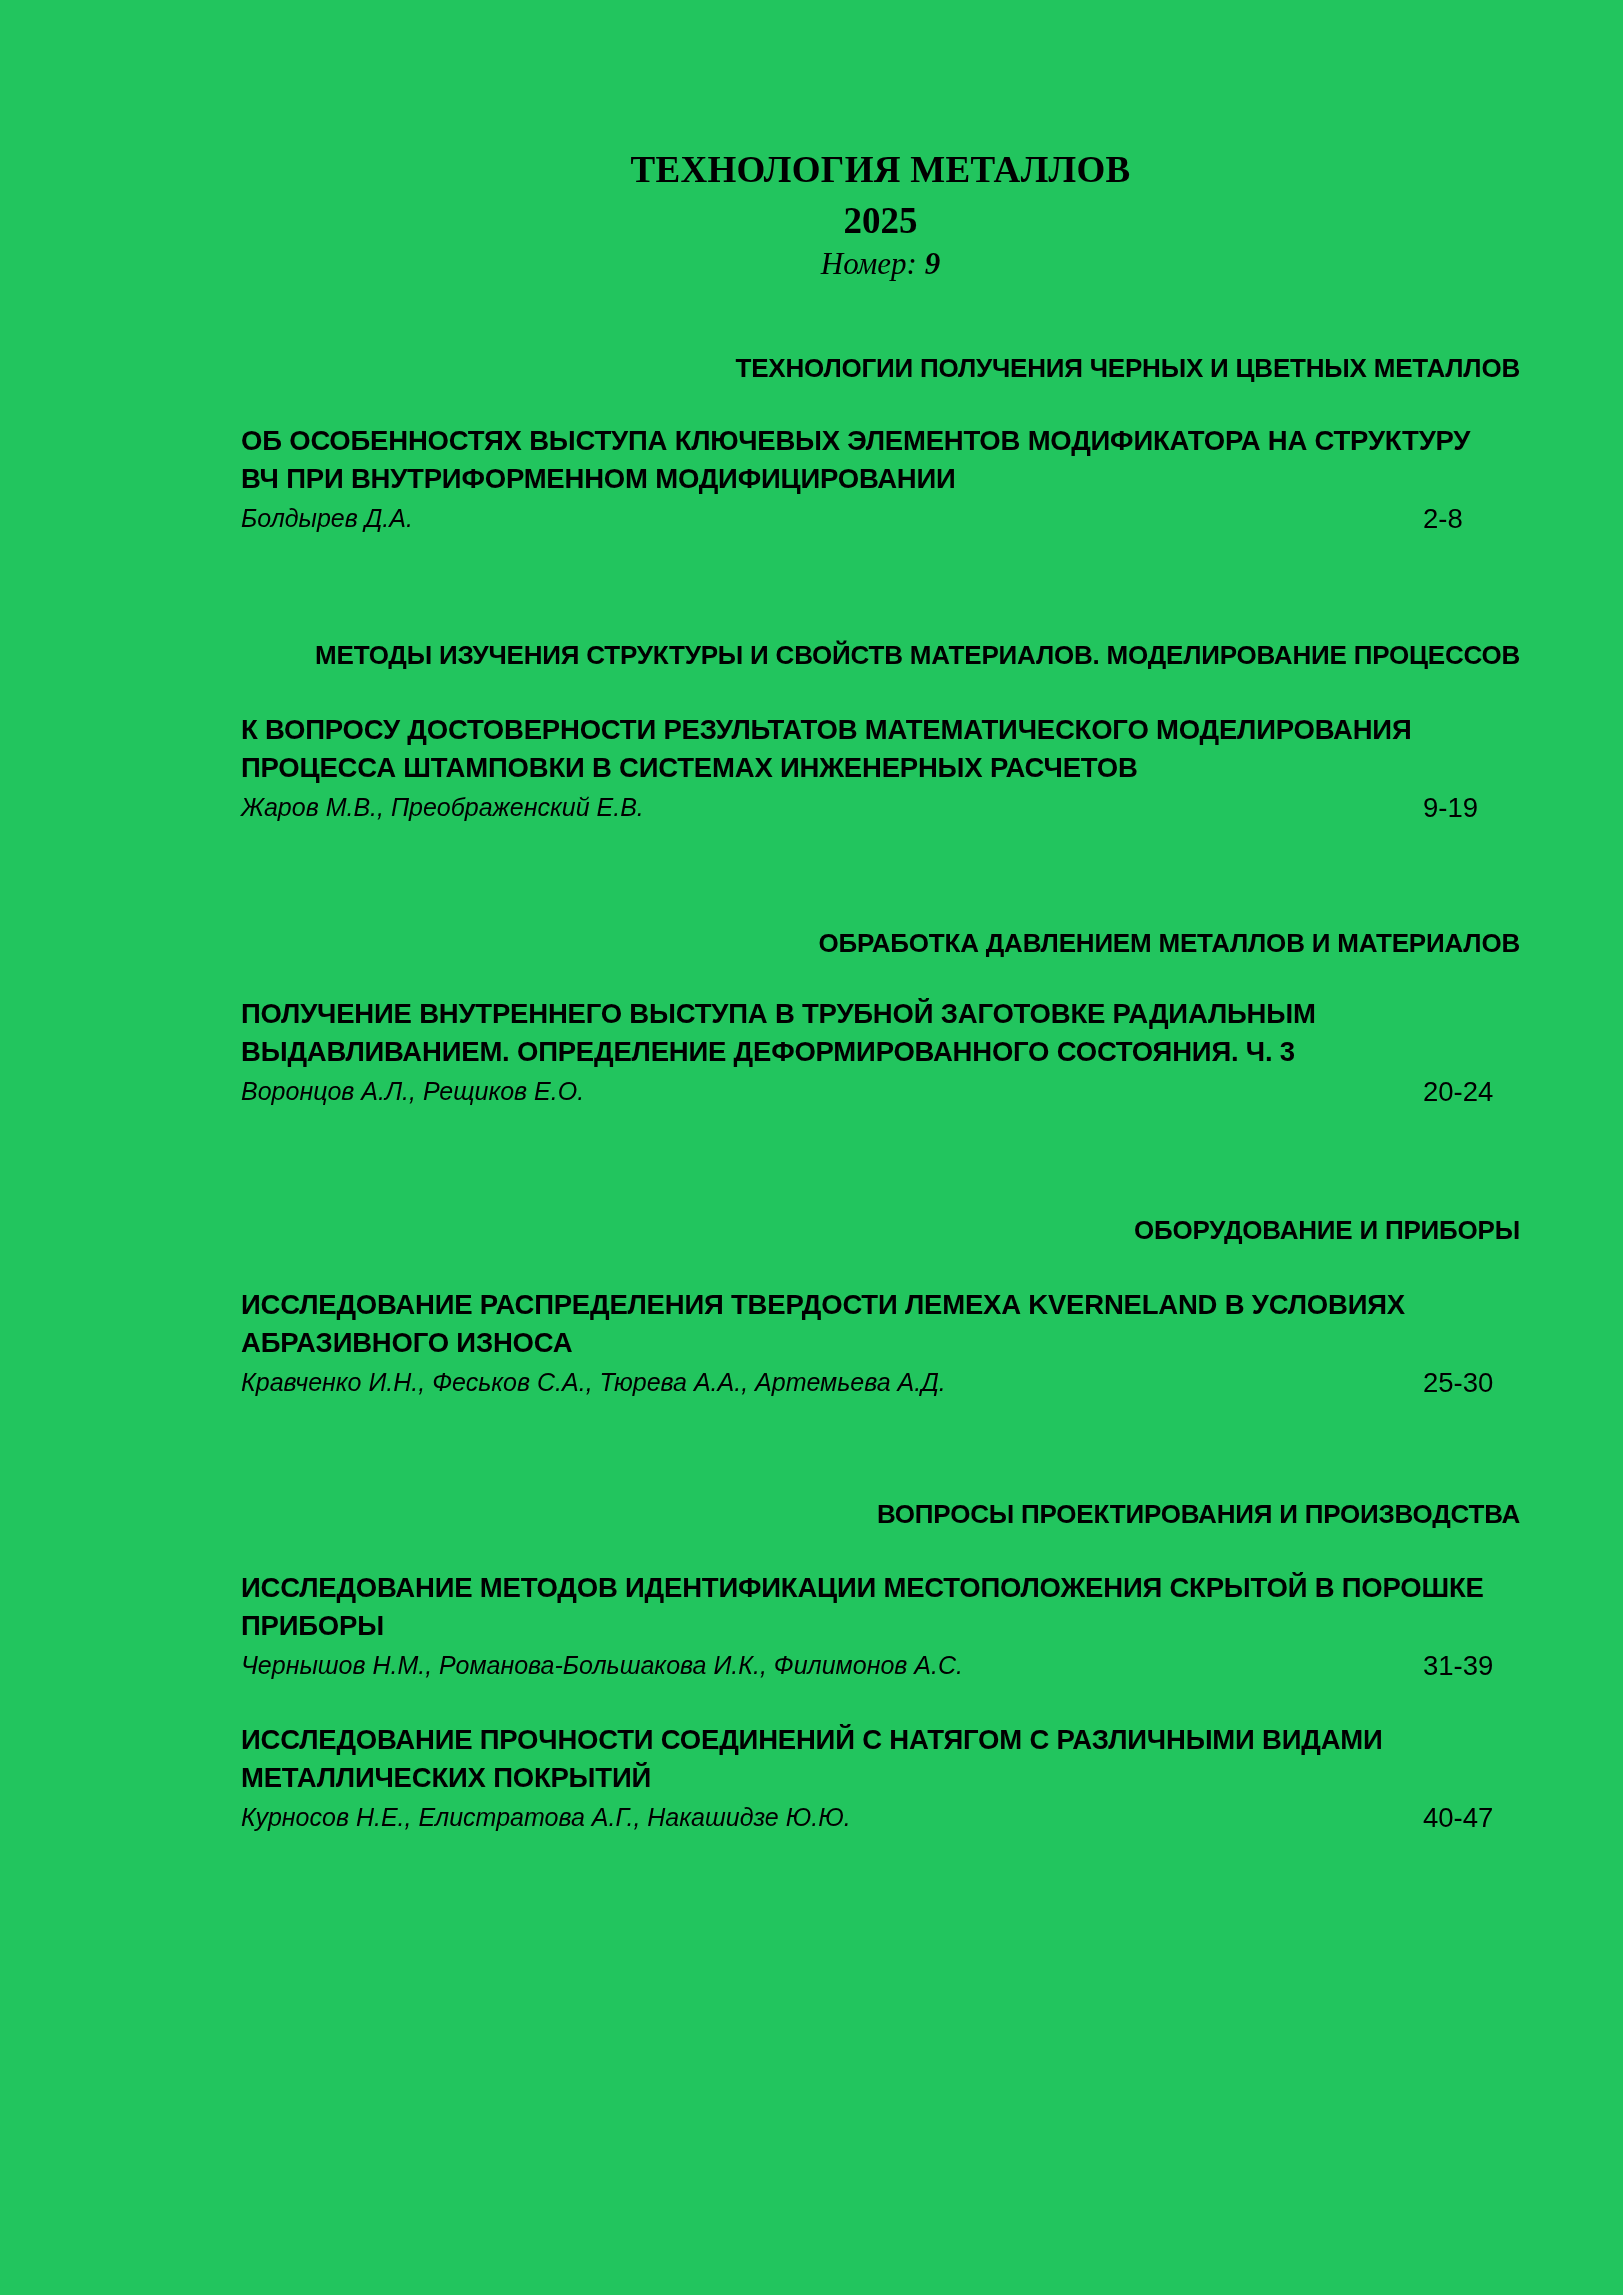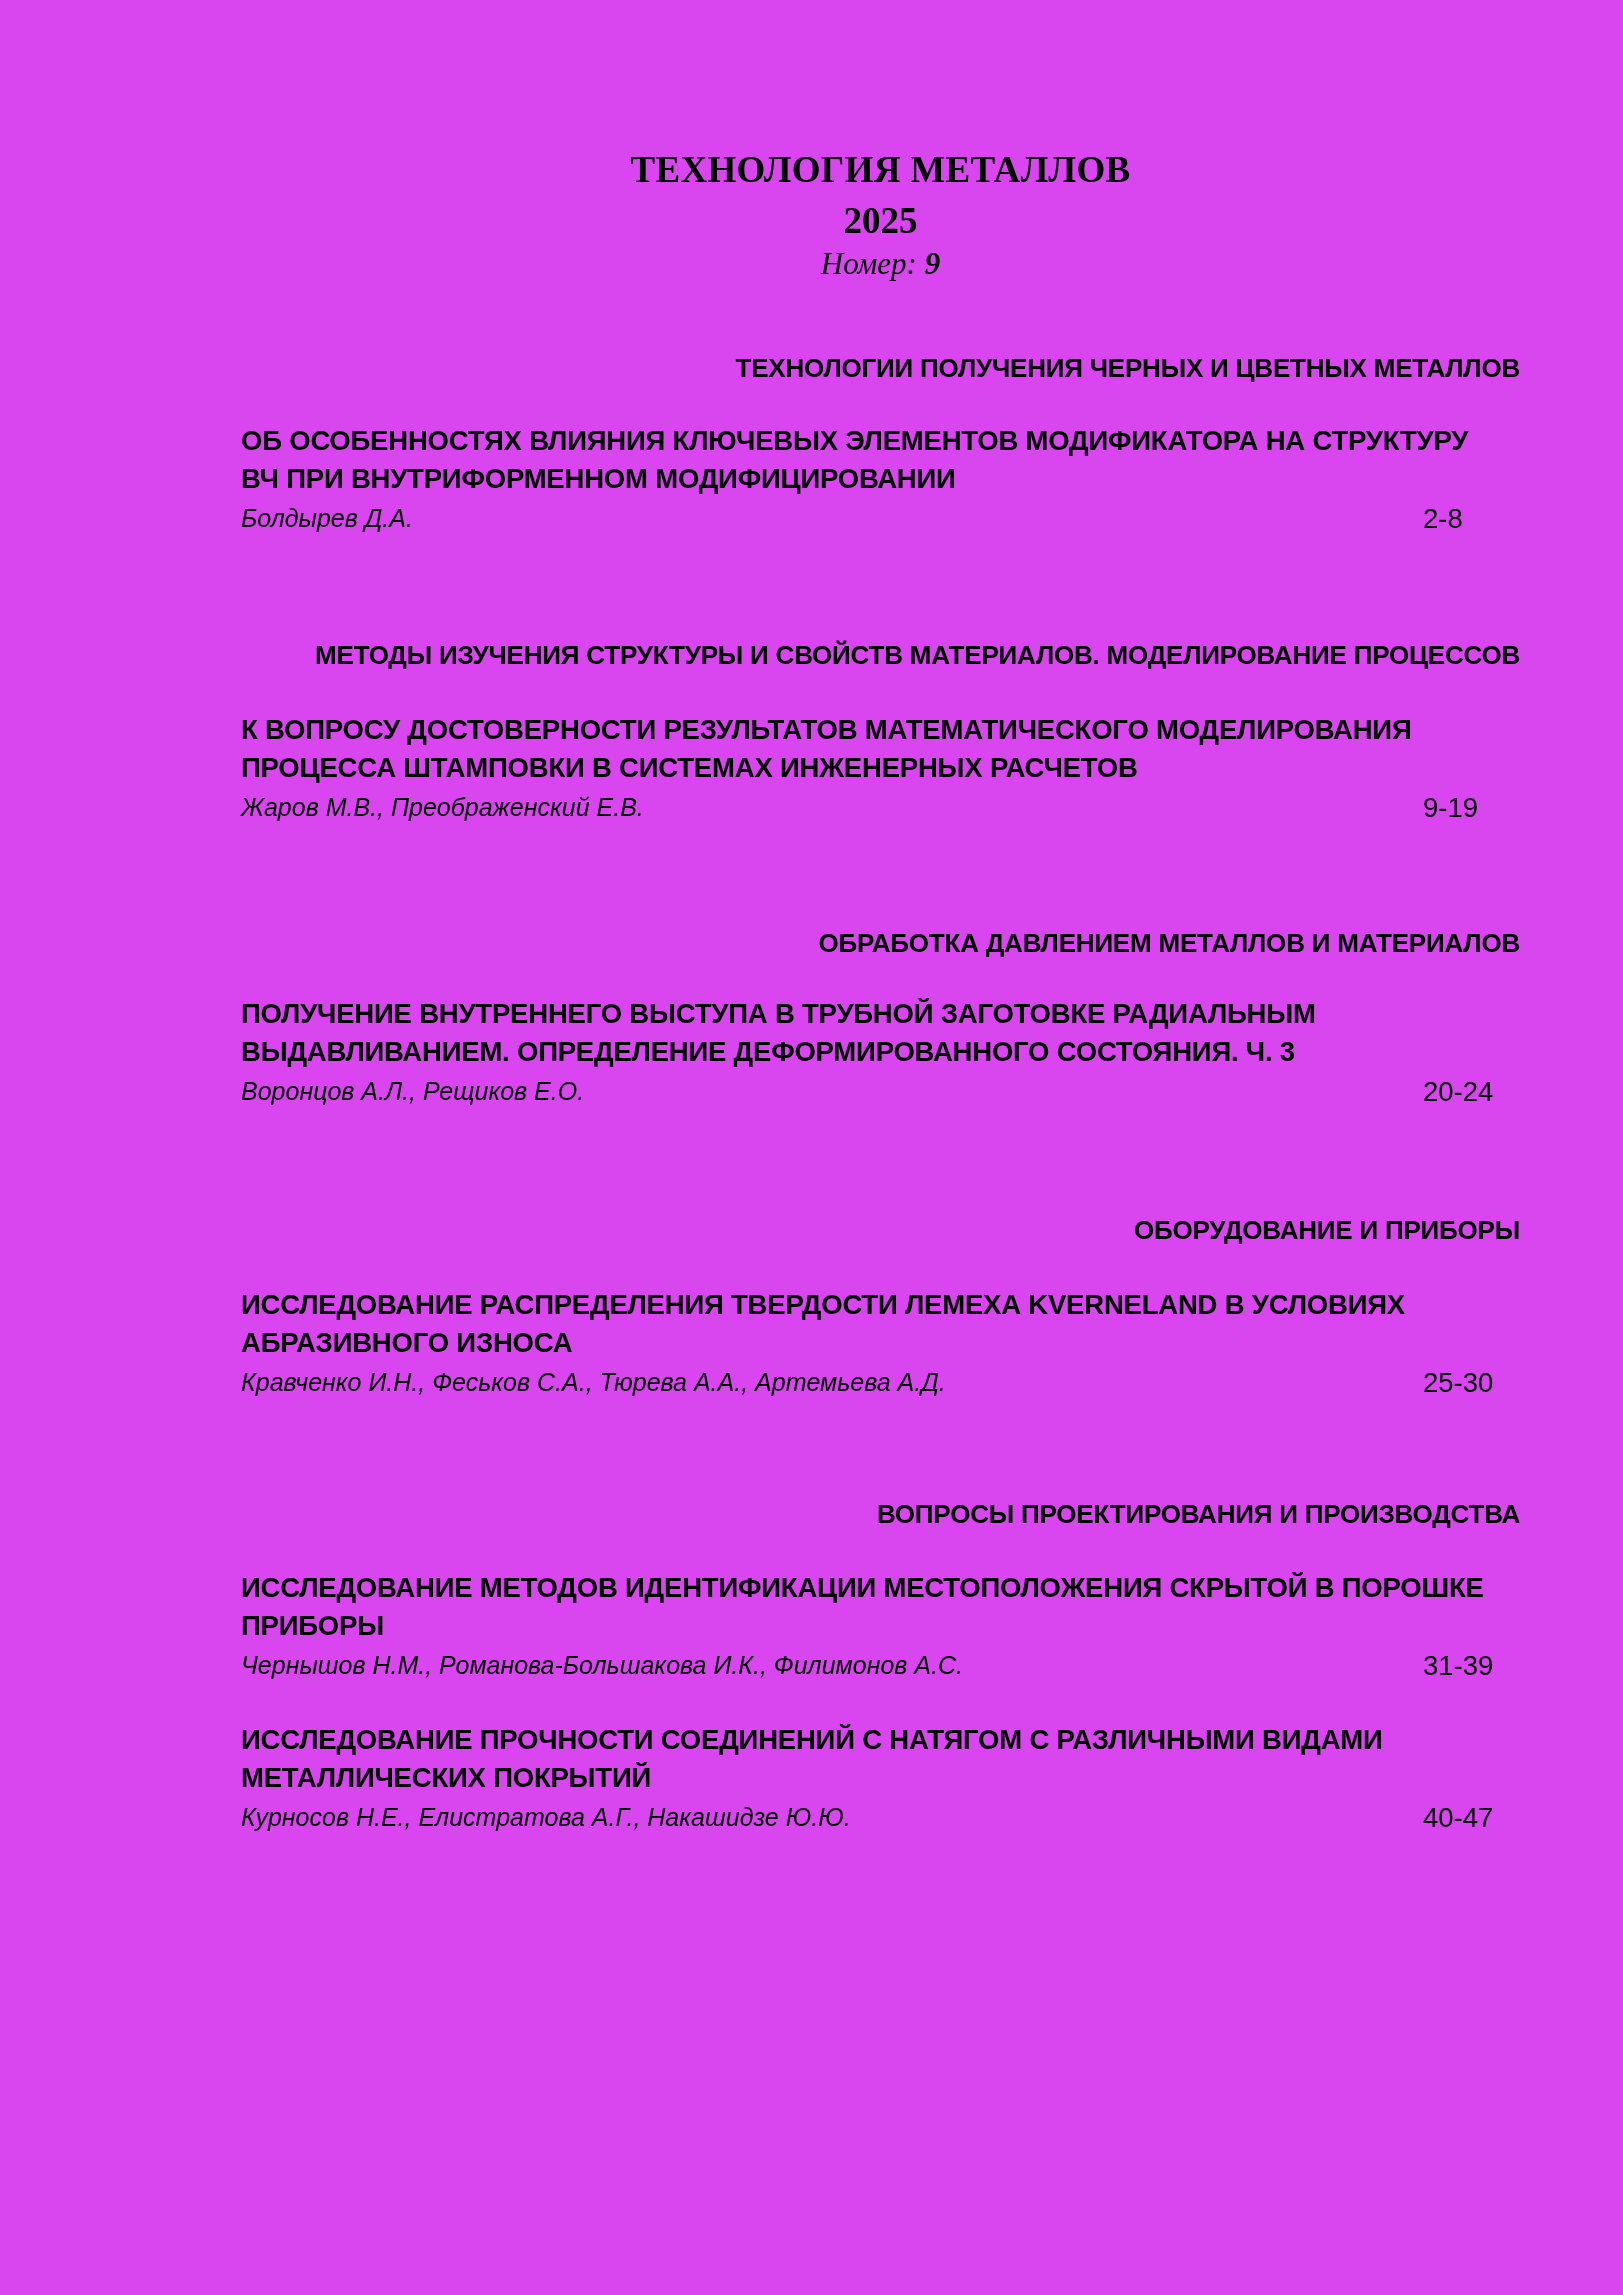--- a/index.html
+++ b/index.html
@@ -4,21 +4,21 @@
 <style>
   html, body {
     margin: 0;
     padding: 0;
     background: #ffffff;
   }
   .page {
     position: relative;
     width: 1623px;
     height: 2295px;
-    background: #d946ef;
+    background: #22c55e;
     color: #000000;
     overflow: hidden;
     font-family: "Liberation Sans", sans-serif;
   }
   .content {
     position: absolute;
     left: 241px;
     top: 0;
     width: 1279px;
     height: 100%;
@@ -116,21 +116,21 @@
 
 <div class="page">
   <div class="content">
 
     <div class="j-title">ТЕХНОЛОГИЯ МЕТАЛЛОВ</div>
     <div class="j-year">2025</div>
     <div class="j-issue"><span>Номер:</span><span class="issue-num">9</span></div>
 
     <div class="sec" style="top:352px">ТЕХНОЛОГИИ ПОЛУЧЕНИЯ ЧЕРНЫХ И ЦВЕТНЫХ МЕТАЛЛОВ</div>
     <div class="article" style="top:422px">
-      <div class="t-line">ОБ ОСОБЕННОСТЯХ ВЛИЯНИЯ КЛЮЧЕВЫХ ЭЛЕМЕНТОВ МОДИФИКАТОРА НА СТРУКТУРУ</div>
+      <div class="t-line">ОБ ОСОБЕННОСТЯХ ВЫСТУПА КЛЮЧЕВЫХ ЭЛЕМЕНТОВ МОДИФИКАТОРА НА СТРУКТУРУ</div>
       <div class="t-line"><span>ВЧ ПРИ ВНУТРИФОРМЕННОМ МОДИФИЦИРОВАНИИ</span><span class="pages">2-8</span></div>
       <div class="authors">Болдырев Д.А.</div>
     </div>
 
     <div class="sec" style="top:639px">МЕТОДЫ ИЗУЧЕНИЯ СТРУКТУРЫ И СВОЙСТВ МАТЕРИАЛОВ. МОДЕЛИРОВАНИЕ ПРОЦЕССОВ</div>
     <div class="article" style="top:711px">
       <div class="t-line">К ВОПРОСУ ДОСТОВЕРНОСТИ РЕЗУЛЬТАТОВ МАТЕМАТИЧЕСКОГО МОДЕЛИРОВАНИЯ</div>
       <div class="t-line"><span>ПРОЦЕССА ШТАМПОВКИ В СИСТЕМАХ ИНЖЕНЕРНЫХ РАСЧЕТОВ</span><span class="pages">9-19</span></div>
       <div class="authors">Жаров М.В., Преображенский Е.В.</div>
     </div>

